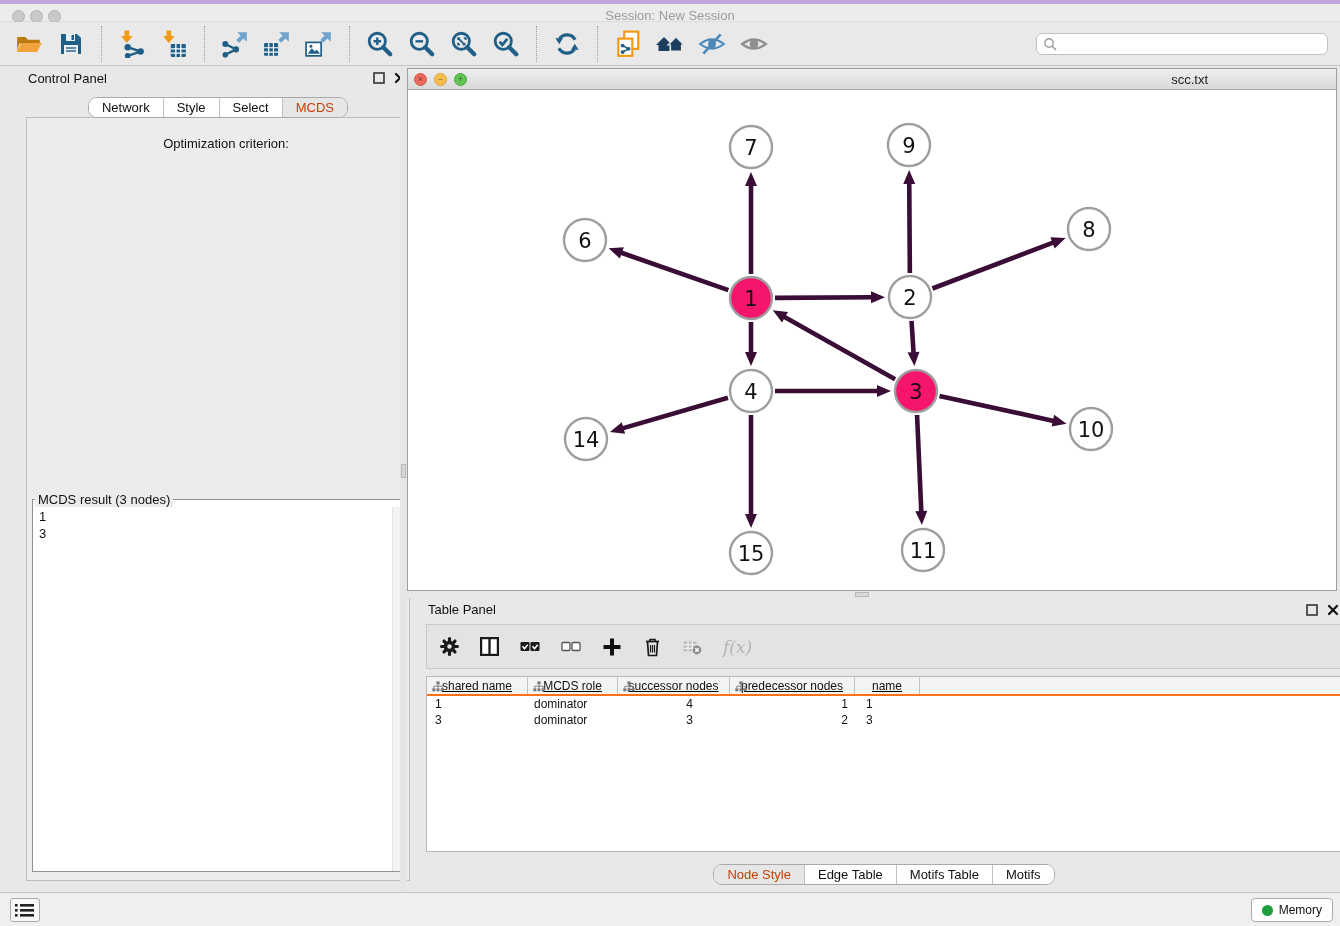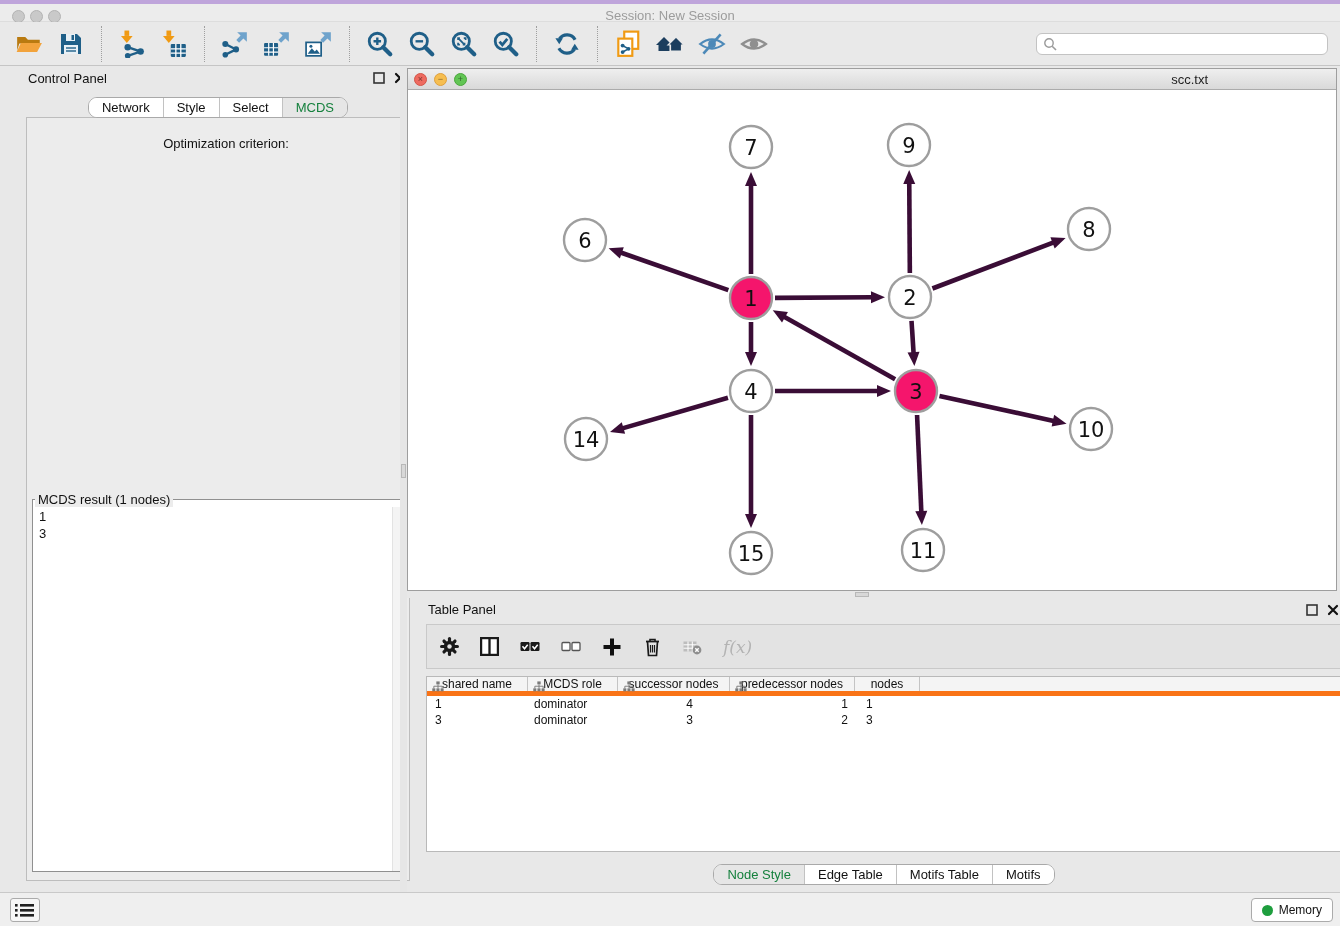--- a/index.html
+++ b/index.html
@@ -30,21 +30,21 @@
   
   #control-panel { position:absolute; left:0; top:66px; width:400px; height:826px; background:#E8E8E8;margin-left:18px; }
   #cp-header { position:absolute; left:10px; top:5px; font-size:13px; color:#111; }
   .panel-icons { position:absolute; top:6px; display:flex; gap:9px; }
   #cp-icons { right:12px; }
   .tabrow { position:absolute; left:0; right:0; display:flex; justify-content:center; z-index:2; }
   #cp-tabs { top:31px; }
   .tabgroup { display:inline-flex; border:1px solid #A9A9A9; border-radius:9px; overflow:hidden; background:#fff; }
   .tab { padding:2px 13px; font-size:13px; color:#111; background:#fff; border-left:1px solid #C2C2C2; cursor:default; white-space:nowrap; }
   .tab:first-child { border-left:none; }
-  .tab.active { background:#E6E6E6; color:#15803d; }
+  .tab.active { background:#E6E6E6; color:#c2410c; }
   #cp-body { position:absolute; left:8px; right:8px; top:51px; bottom:11px;
     background:#ECECEC; border:1px solid #BDBDBD; }
   #opt-label { position:absolute; left:16px; right:0; top:18px; text-align:center; font-size:13px; color:#111; }
   #opt-select { position:absolute; left:36px; top:40px; width:310px; height:22px; background:#fff;
     border:1px solid #A8A8A8; border-radius:4px; font-size:13px; color:#111;
     display:flex; align-items:center; padding-left:10px; }
   #opt-select .stepper { position:absolute; right:7px; top:4px; }
   #cp-buttons { position:absolute; left:0; right:0; top:72px; display:flex; justify-content:center; gap:14px; }
   .btn { height:22px; background:#fff; border:1px solid #ADADAD; border-radius:4px;
     font-size:13px; color:#111; padding:0 16px; display:flex; align-items:center; }
@@ -74,21 +74,21 @@
 
   
   #table-panel { position:absolute; left:419px; top:598px; width:930px; height:294px; background:#E8E8E8; }
   #tp-header { position:absolute; left:9px; top:4px; font-size:13px; color:#111; }
   #tp-icons { right:10px; }
   #tp-toolbar { position:absolute; left:7px; top:26px; width:916px; height:45px;
     background:#E3E3E3; border:1px solid #C9C9C9; display:flex; align-items:center; padding-left:13px; gap:21px; }
   .tp-tool { display:flex; align-items:center; justify-content:center; height:24px; }
   #fx-label { font-family:"DejaVu Serif", serif; font-style:italic; font-size:17px; color:#B3B3B3; }
   #tp-table { position:absolute; left:7px; top:78px; width:916px; height:176px; background:#fff; border:1px solid #B9B9B9; }
-  #tp-thead { display:flex; height:19px; background:#F4F4F4; border-bottom:5px solid #f97316; }
+  #tp-thead { display:flex; height:19px; background:#F4F4F4; border-bottom:2px solid #f97316;text-decoration:underline; }
   .th { position:relative; border-right:1px solid #C4C4C4; display:flex; align-items:center; justify-content:center;
     font-size:12px; color:#111; }
   .th .tree { position:absolute; left:5px; top:4px; }
   .th.filler { flex:1; border-right:none; }
   .tr { display:flex; height:16px; }
   .td { font-size:12px; color:#111; display:flex; align-items:center; overflow:hidden; }
   .td.al { justify-content:flex-start; }
   .td.ar { justify-content:flex-end; }
   #tp-tabs { top:266px; }
 
@@ -269,21 +269,21 @@
     <div class="tabgroup" id="cp-tabgroup">
         <div class="tab">Network</div>
         <div class="tab">Style</div>
         <div class="tab">Select</div>
         <div class="tab active">MCDS</div>
       </div>
   </div>
   <div id="cp-body">
     <div id="opt-label">Optimization criterion:</div>
     <fieldset id="result-box">
-      <legend>MCDS result (1 nodes)</legend>
+      <legend>MCDS result (3 nodes)</legend>
       <div id="result-lines">1
 3</div>
       <div id="result-scroll"></div>
     </fieldset>
   </div>
 </div>
 
 <div id="v-divider">
     <div class="handle"></div>
   </div>
@@ -459,21 +459,21 @@
           <svg class="tree" width="12" height="11" viewBox="0 0 13 11">
             <rect x="4.7" y="0" width="3.6" height="3.2" fill="#7A7A7A"></rect>
             <path d="M6.5 3.2v2M2 5.2h9M2 5.2v2.3M6.5 5.2v2.3M11 5.2v2.3" stroke="#7A7A7A" stroke-width="1" fill="none"></path>
             <rect x="0.3" y="7.5" width="3.3" height="3.2" fill="#7A7A7A"></rect>
             <rect x="4.8" y="7.5" width="3.3" height="3.2" fill="#7A7A7A"></rect>
             <rect x="9.3" y="7.5" width="3.3" height="3.2" fill="#7A7A7A"></rect>
           </svg>
           <span>predecessor nodes</span>
         </div>
         <div class="th" style="width: 65px;">
-          <span>nodes</span>
+          <span>name</span>
         </div>
         <div class="th filler"></div>
       </div>
     <div id="tp-tbody">
         <div class="tr">
           <div class="td al" style="width: 101px; padding-left: 8px;">1</div>
           <div class="td al" style="width: 90px; padding-left: 6px;">dominator</div>
           <div class="td ar" style="width: 112px; padding-right: 37px;">4</div>
           <div class="td ar" style="width: 125px; padding-right: 7px;">1</div>
           <div class="td al" style="width: 65px; padding-left: 11px;">1</div>

